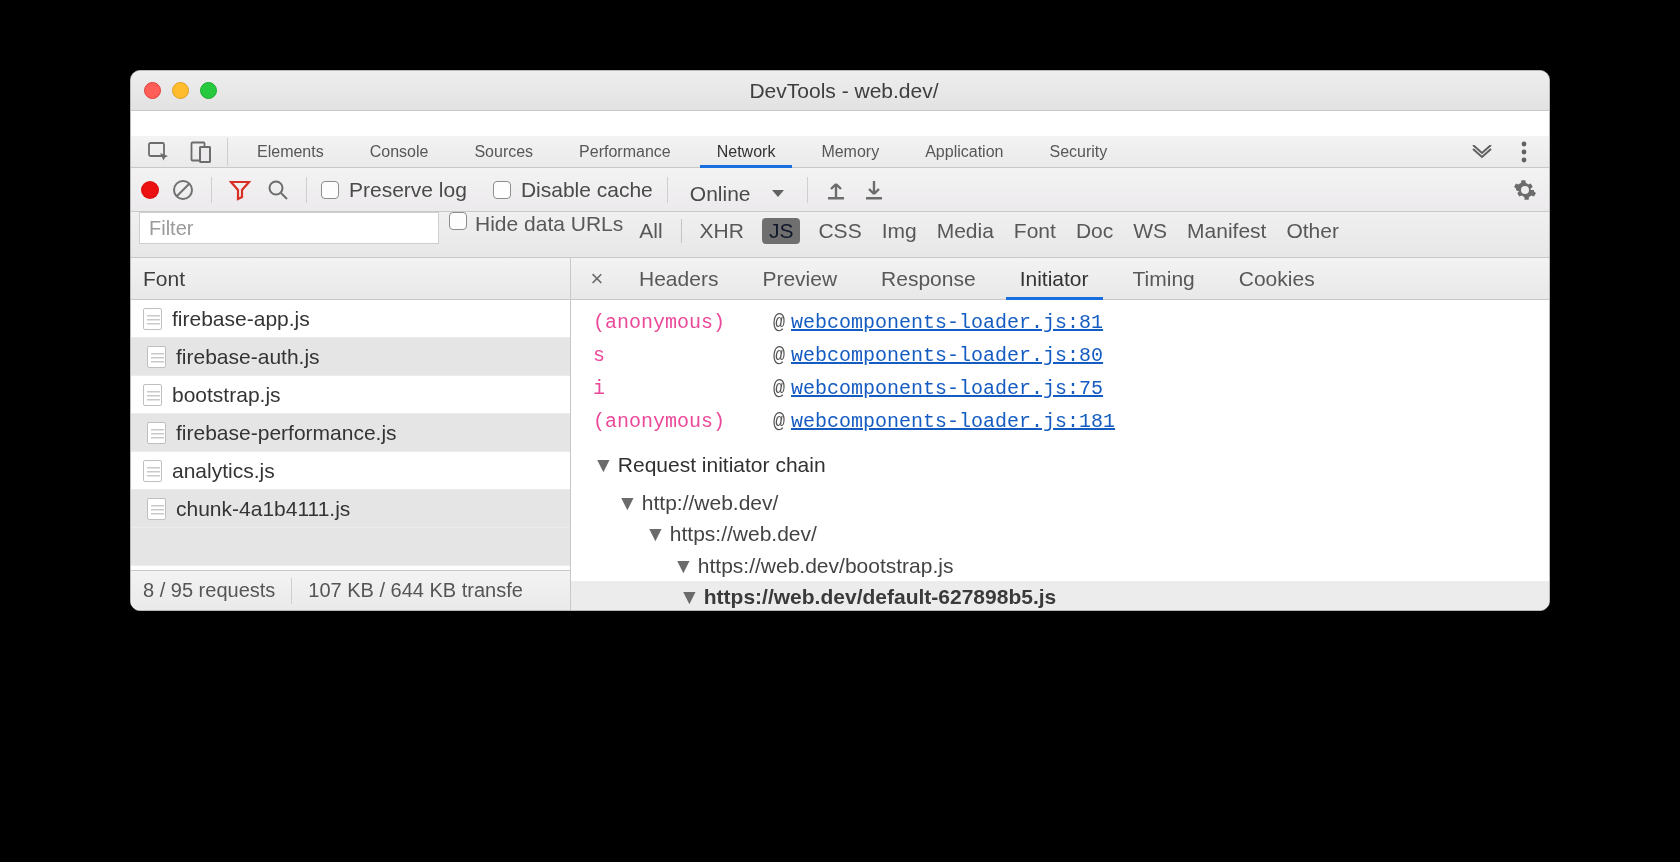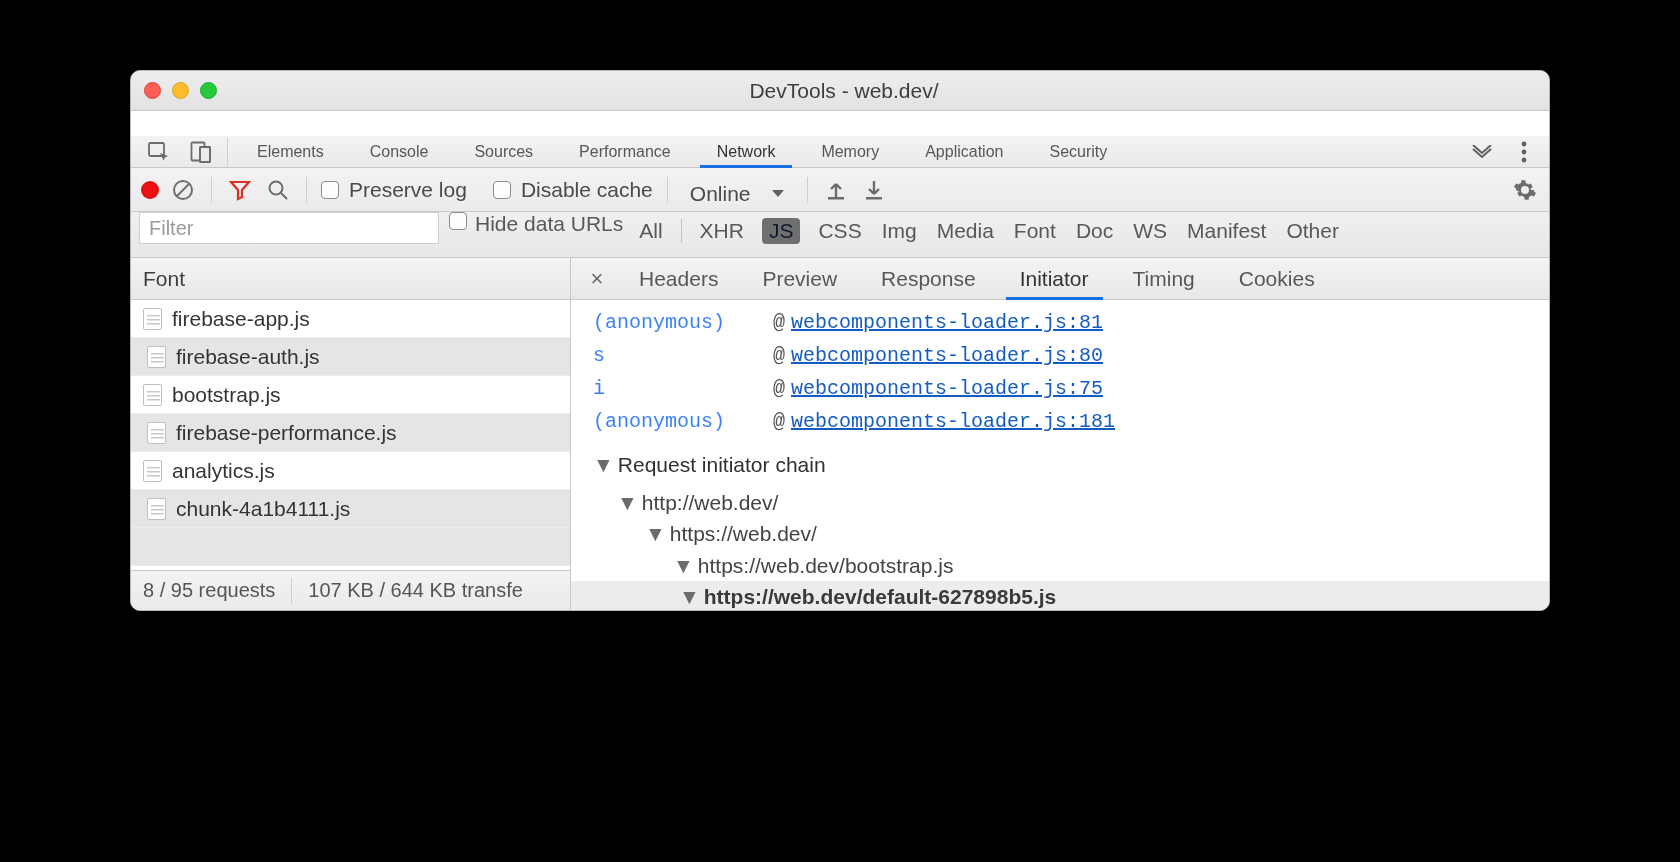--- a/index.html
+++ b/index.html
@@ -163,21 +163,21 @@
   .dt{ padding:0 22px; height:100%; display:flex; align-items:center; position:relative;}
   .dt.active{ color:#333; }
   .dt.active::after{ content:""; position:absolute; left:8px; right:8px; bottom:-1px; height:3px; background:#1a6fe0;}
   .detail-body{
     flex:1; padding:6px 22px 10px 22px;
     overflow:hidden;
     font-family: Menlo, Consolas, "Liberation Mono", monospace;
     font-size:20px; line-height:1.65;
   }
   .stack-line{ display:flex; align-items:baseline; }
-  .stack-fn{ width:180px; white-space:pre; color:#3b82f6;}
+  .stack-fn{ width:180px; white-space:pre; color:#ec4899;}
   .at{ color:#555; margin-right:6px;}
   .src-link{ color:#155cc2; text-decoration:underline; }
   .chain-title{ font-weight:400; font-family:"Helvetica Neue",Arial,sans-serif; font-size:21px; margin-top:10px; margin-bottom:4px;}
   .tree{ font-family:"Helvetica Neue",Arial,sans-serif; font-size:21px; color:#444; }
   .tree div{ line-height:1.5; }
   .disc{ color:#6b6b6b; margin-right:4px;}
   .hl{
     margin-left:-22px; margin-right:-22px;
     padding-left:22px; padding-right:22px;
     background:#ececec; font-weight:700; color:#3a3a3a;

